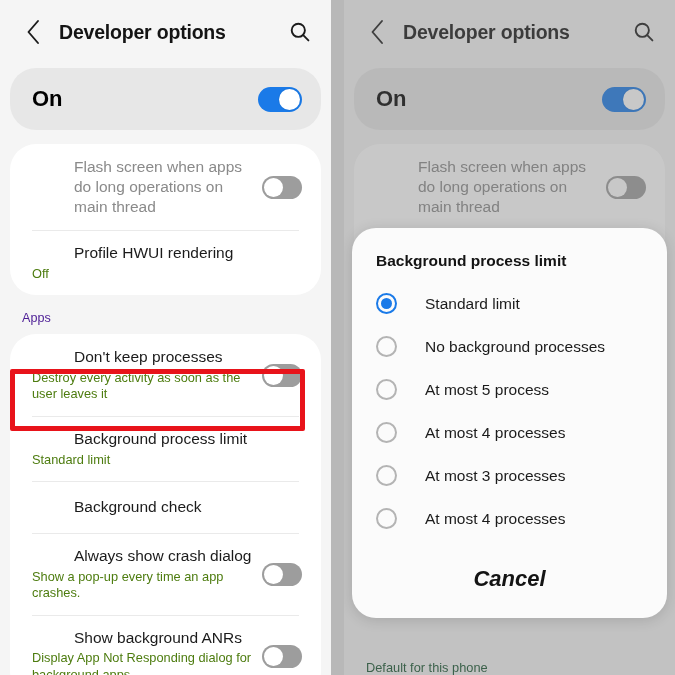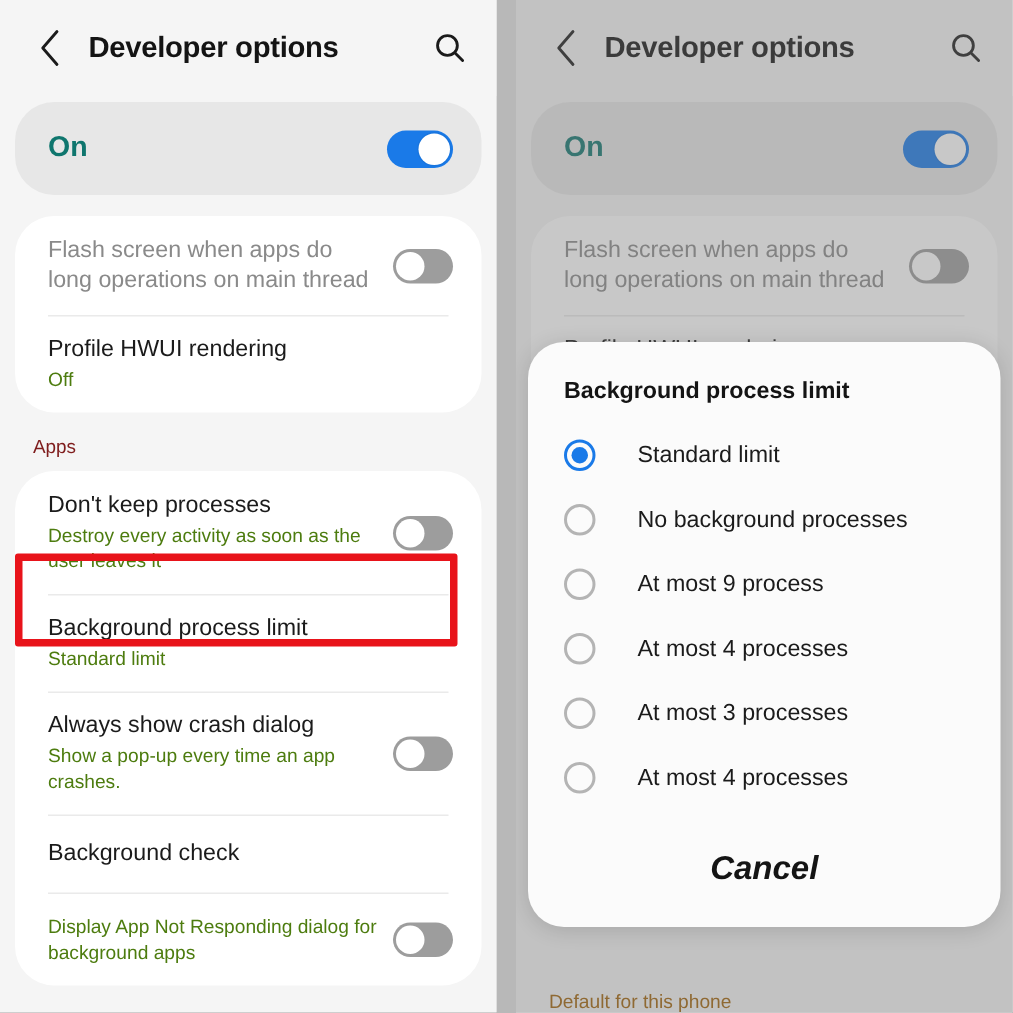--- a/index.html
+++ b/index.html
@@ -68,23 +68,23 @@
     margin: 4px 10px 0 10px;
     height: 62px;
     border-radius: 26px;
     background: #e7e7e7;
     display: flex;
     align-items: center;
     padding: 0 19px 0 22px;
   }
   .master-label {
     flex: 1 1 auto;
-    font-size: 19px;
+    font-size: 22px;
     font-weight: bold;
-    color: #0f766e;
+    color: #000000;
   }
 
   
   .toggle {
     flex: 0 0 auto;
     width: 44px;
     height: 25px;
     border-radius: 13px;
     position: relative;
   }
@@ -126,33 +126,34 @@
     left: 22px;
     right: 22px;
     height: 1px;
     background: #eaeaea;
   }
   .row-text { flex: 1 1 auto; padding-right: 10px; }
   .row-title {
     font-size: 15.5px;
     color: #1b1b1b;
     line-height: 1.3;
+    margin-left: 42px;
   }
   .row-title.muted { color: #8a8a8a; }
   .row-sub {
     font-size: 12.8px;
     color: #4d7c0f;
     line-height: 1.32;
     margin-top: 2px;
   }
 
   
   .section-caption {
     font-size: 12.6px;
-    color: #7f1d1d;
+    color: #4c1d95;
     padding: 16px 0 9px 22px;
   }
 
   
   .highlight-box {
     position: absolute;
     left: 10px;
     top: 369px;
     width: 295px;
     height: 62px;
@@ -233,21 +234,21 @@
     font-family: inherit;
     padding: 4px 20px;
     font-style: italic;
   }
 
   
   .behind-text {
     position: absolute;
     left: 22px;
     font-size: 12.8px;
-    color: #a16207;
+    color: #14532d;
   }
 </style>
 </head>
 <body>
 
 <div class="stage">
 
   <div class="panel panel-left">
     <div class="panel-inner">
 
@@ -303,34 +304,35 @@
           </div>
         </div>
         <div class="row" style="min-height:62px">
           <div class="row-text">
             <div class="row-title">Background process limit</div>
             <div class="row-sub">Standard limit</div>
           </div>
         </div>
         <div class="row">
           <div class="row-text">
+            <div class="row-title">Background check</div>
+          </div>
+        </div>
+        <div class="row">
+          <div class="row-text">
             <div class="row-title">Always show crash dialog</div>
             <div class="row-sub">Show a pop-up every time an app crashes.</div>
           </div>
           <div class="toggle off small">
             <div class="knob"></div>
           </div>
         </div>
         <div class="row">
           <div class="row-text">
-            <div class="row-title">Background check</div>
-          </div>
-        </div>
-        <div class="row">
-          <div class="row-text">
+            <div class="row-title">Show background ANRs</div>
             <div class="row-sub">Display App Not Responding dialog for background apps</div>
           </div>
           <div class="toggle off small">
             <div class="knob"></div>
           </div>
         </div>
 
       </div>
 
     </div>
@@ -391,21 +393,21 @@
       <div class="opt">
         <span class="radio checked"></span>
         <span class="opt-label">Standard limit</span>
       </div>
       <div class="opt">
         <span class="radio"></span>
         <span class="opt-label">No background processes</span>
       </div>
       <div class="opt">
         <span class="radio"></span>
-        <span class="opt-label">At most 9 process</span>
+        <span class="opt-label">At most 5 process</span>
       </div>
       <div class="opt">
         <span class="radio"></span>
         <span class="opt-label">At most 4 processes</span>
       </div>
       <div class="opt">
         <span class="radio"></span>
         <span class="opt-label">At most 3 processes</span>
       </div>
       <div class="opt">

